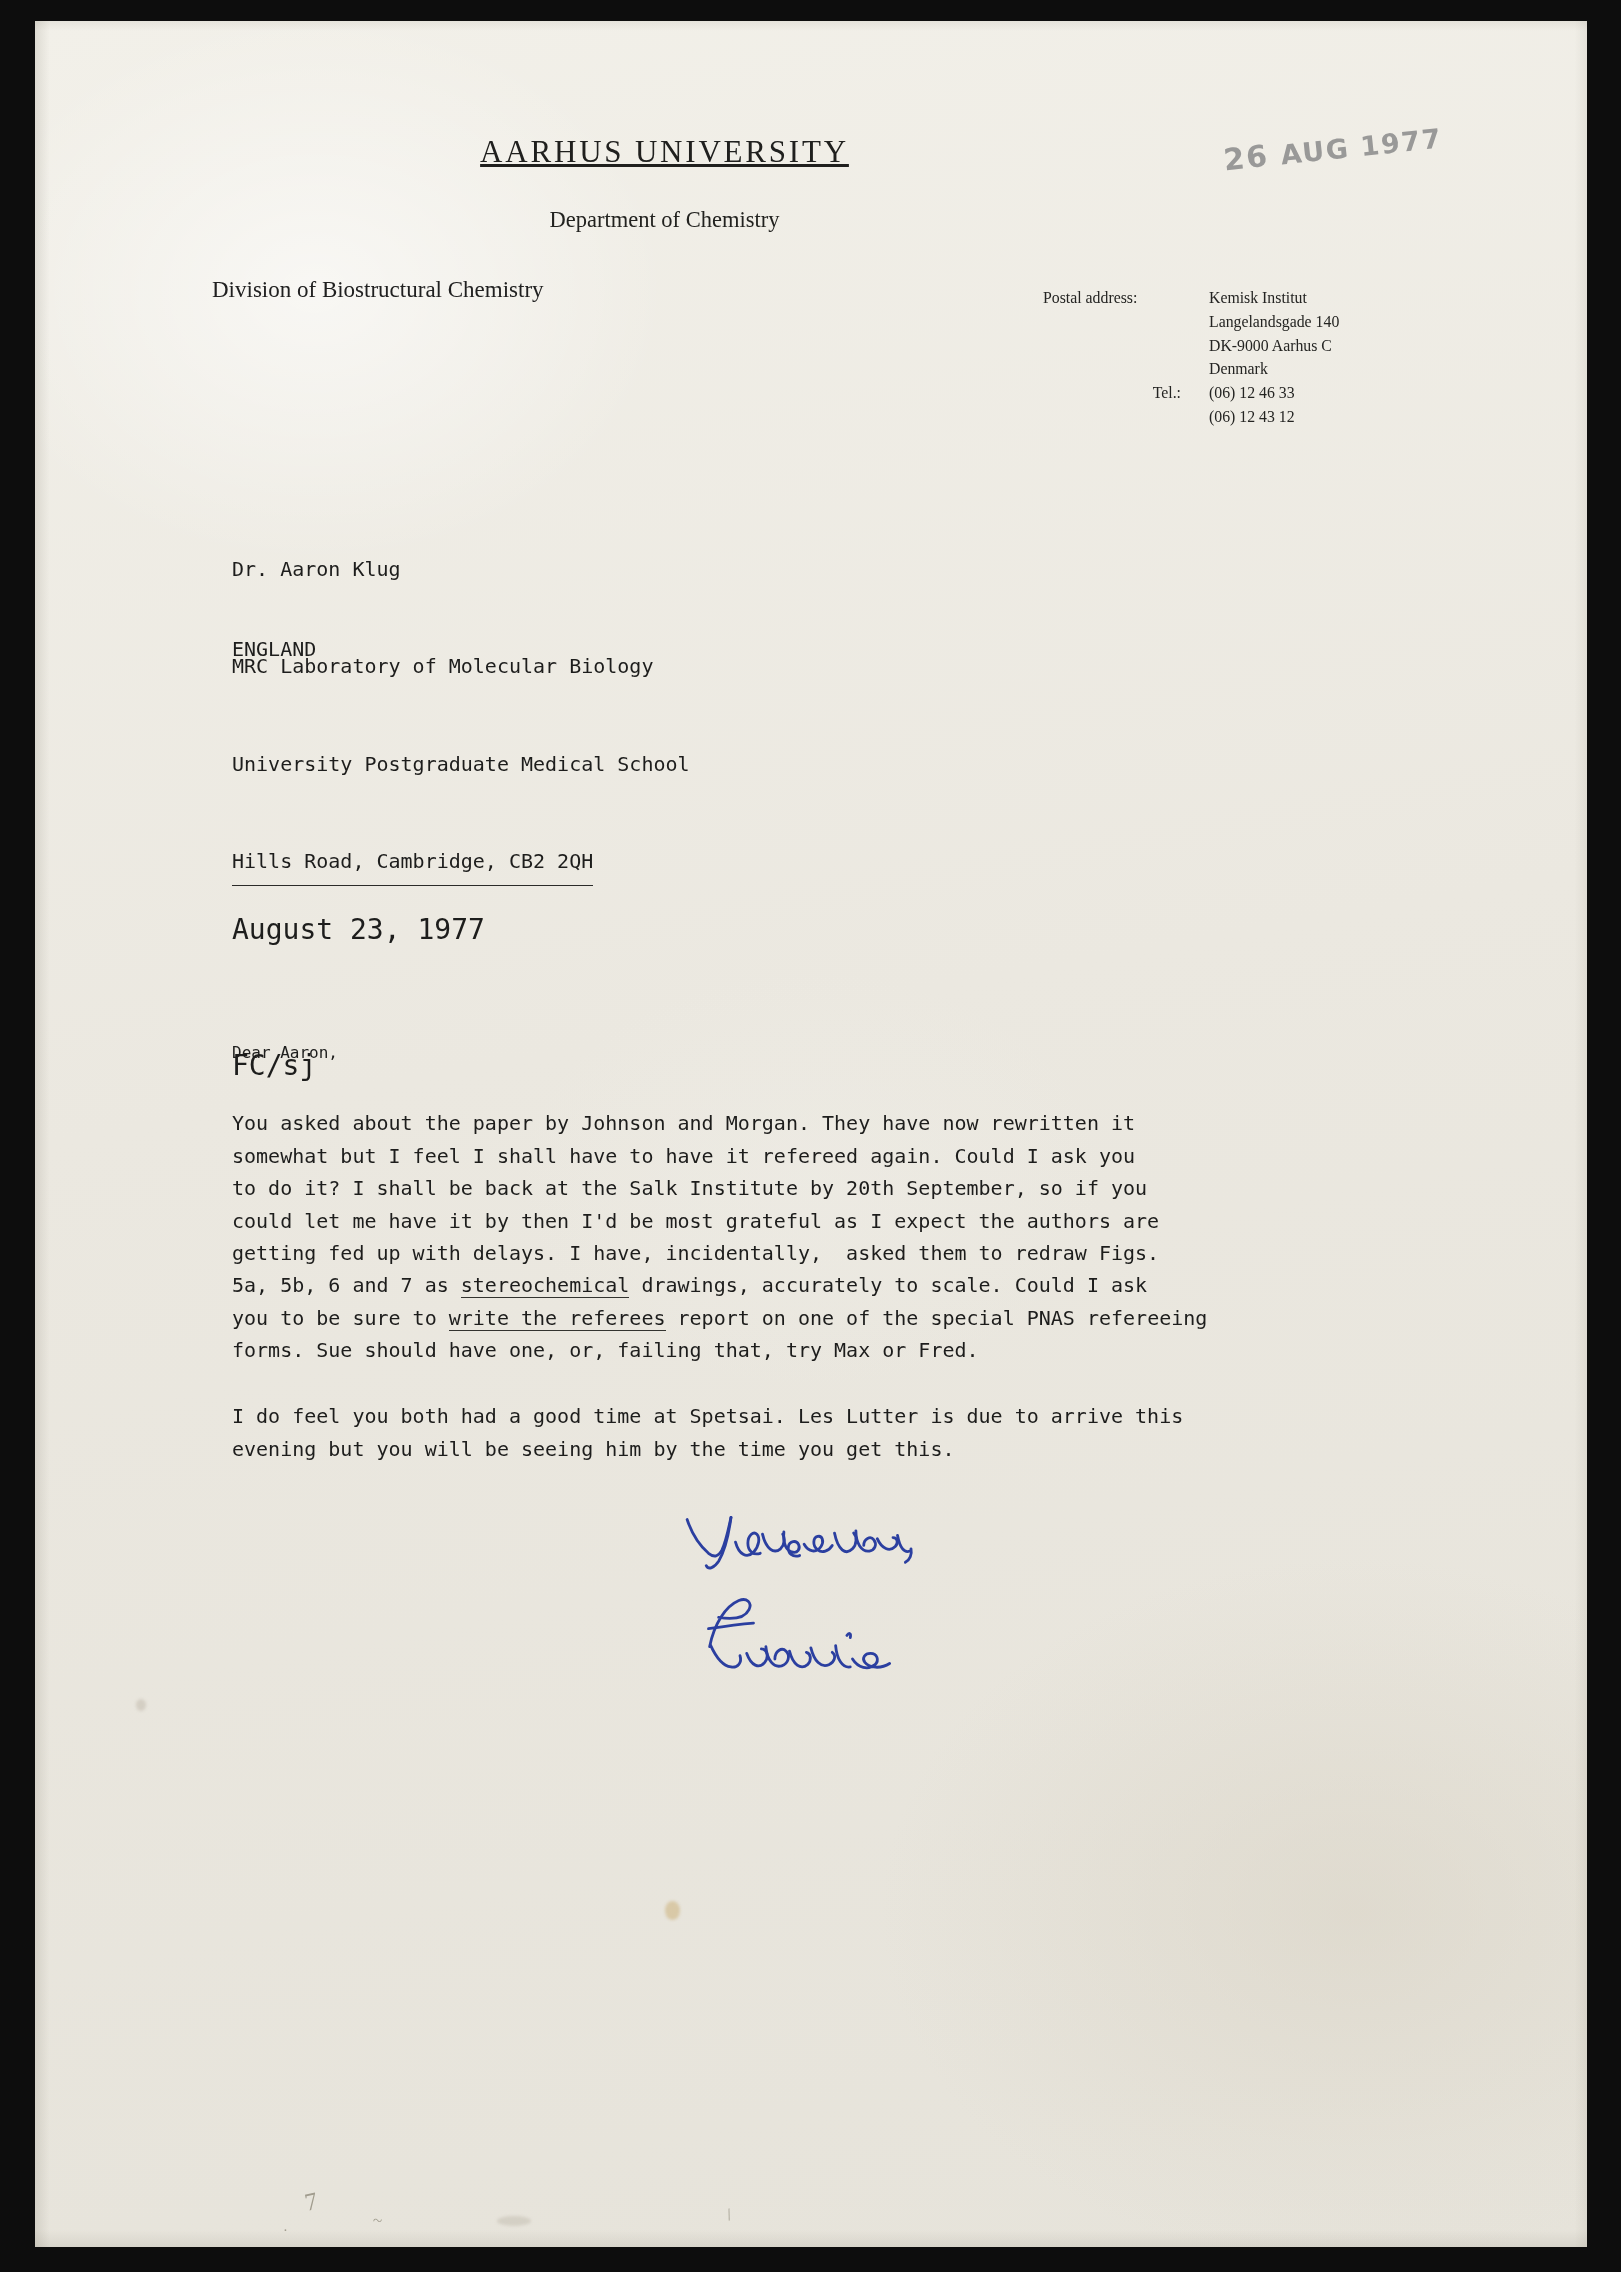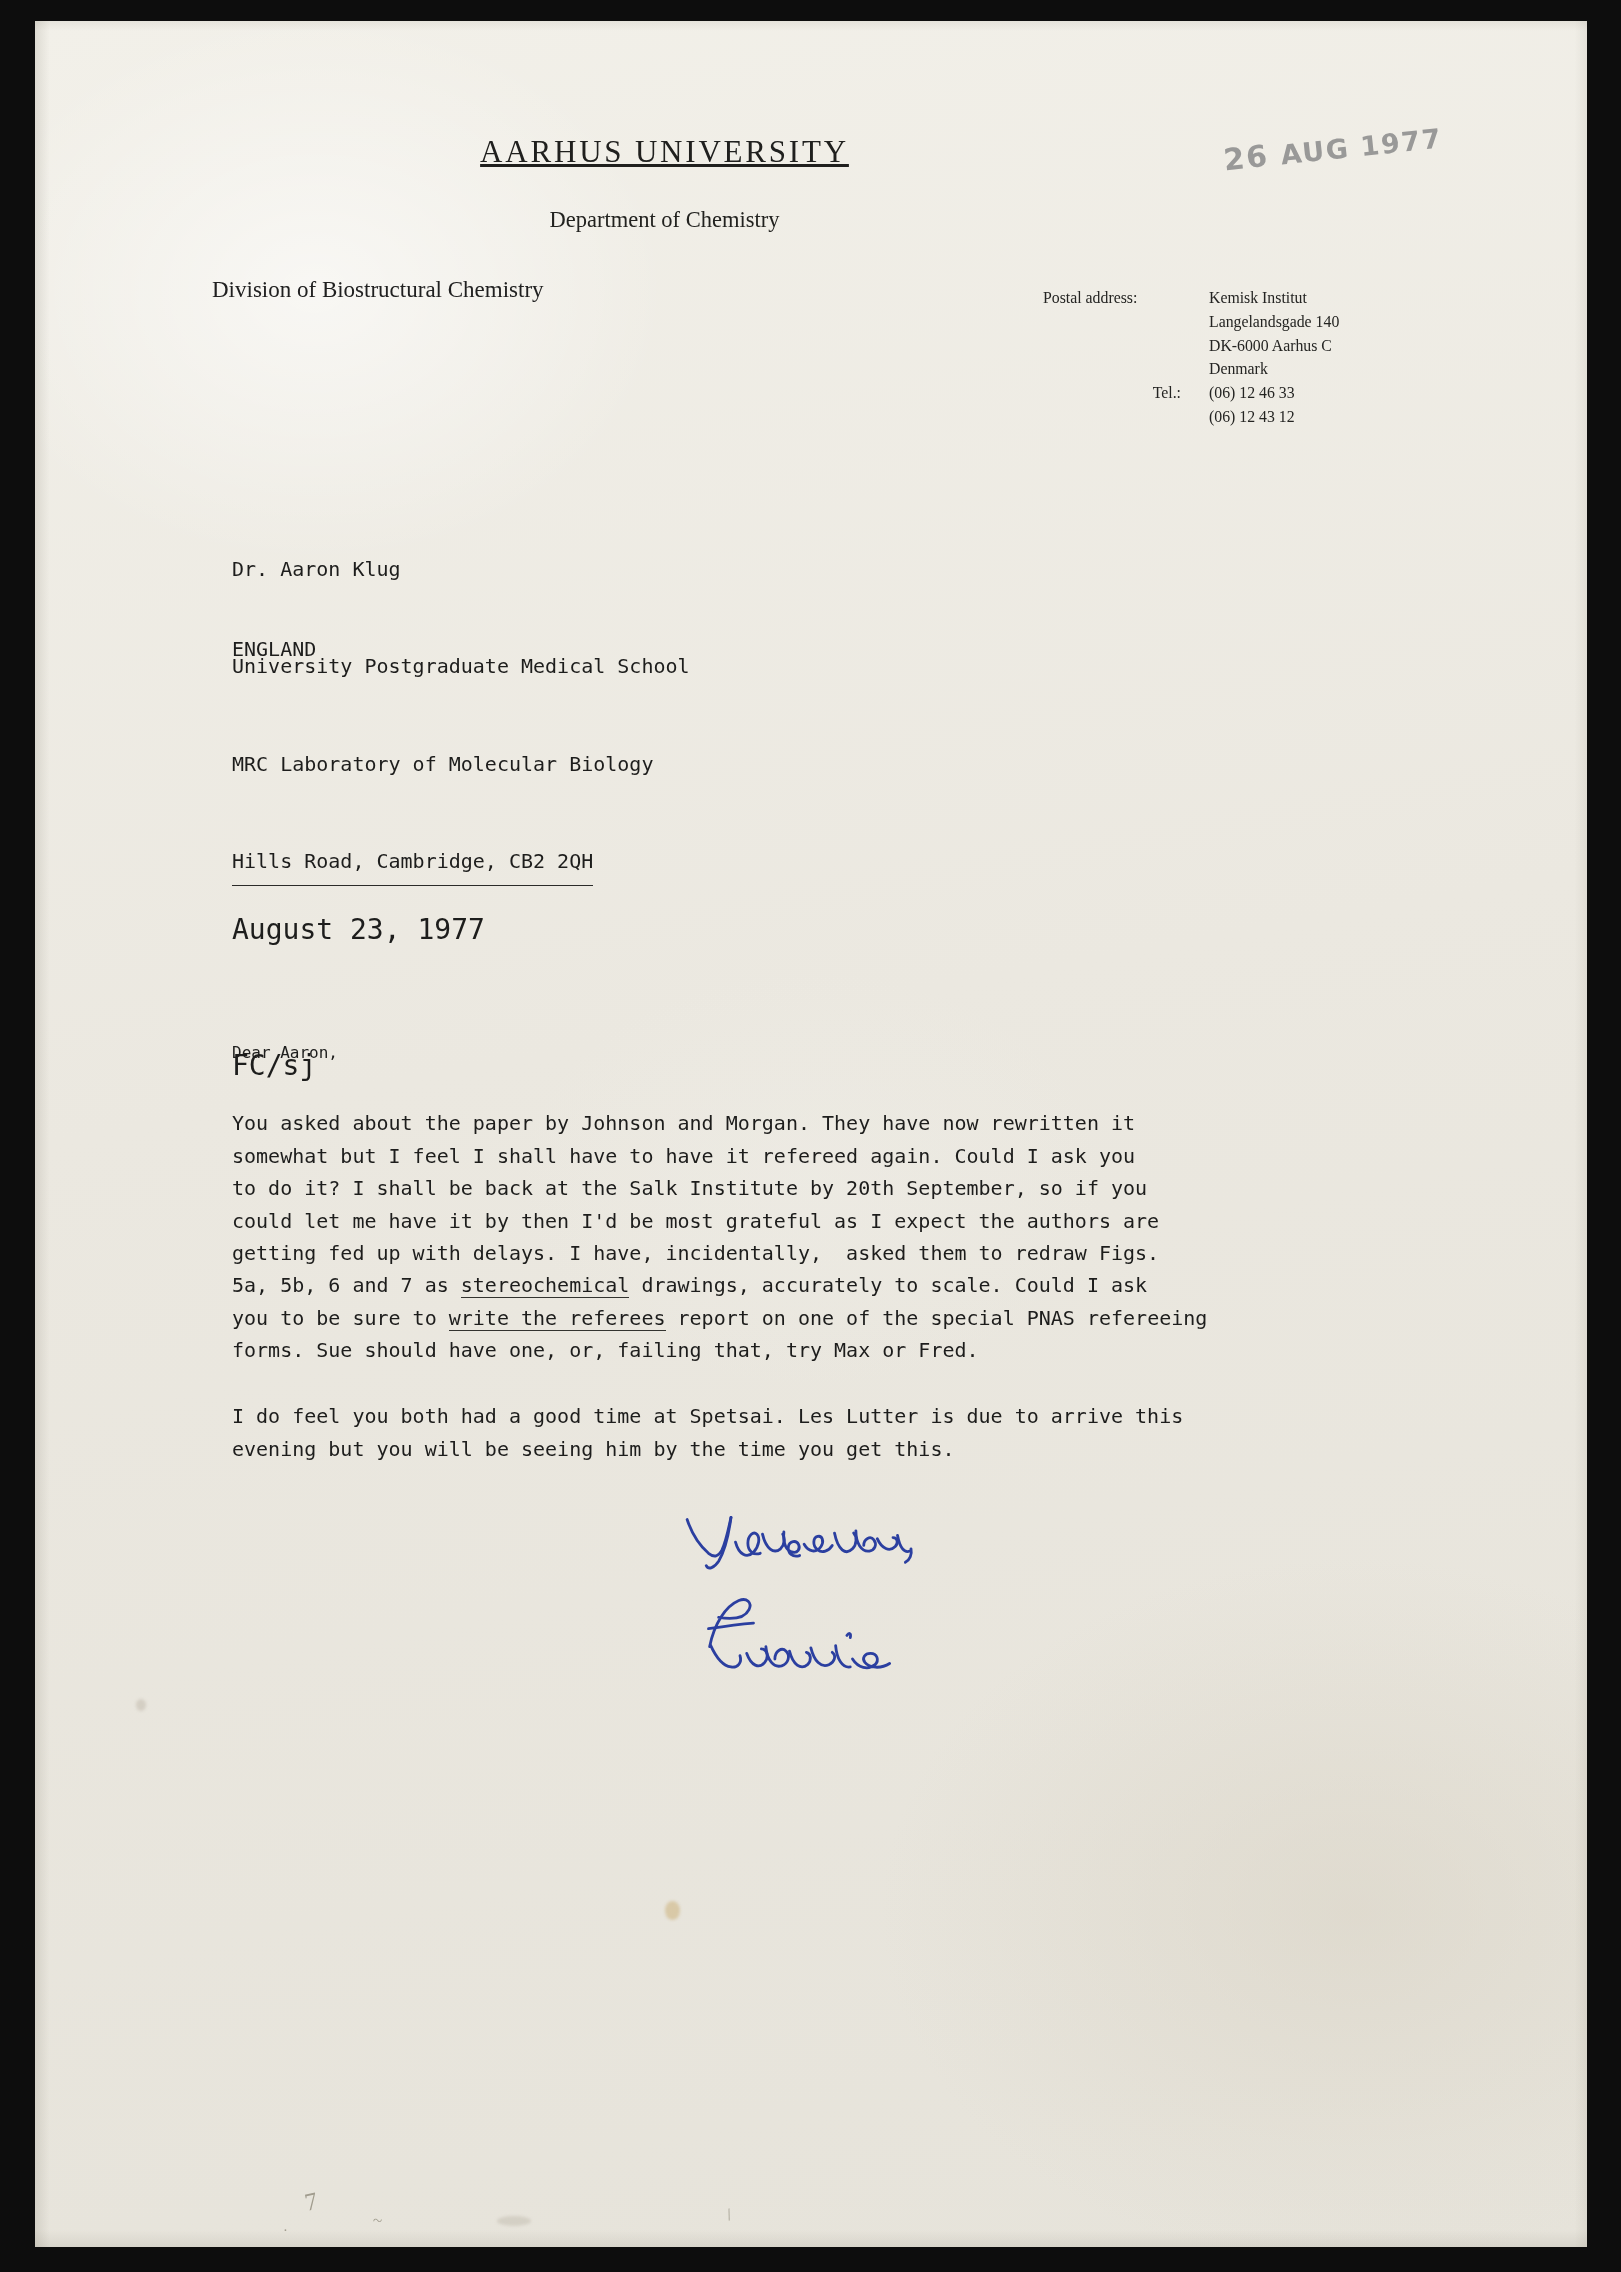--- a/index.html
+++ b/index.html
@@ -215,40 +215,40 @@
       <div class="addr-row">
         <span class="addr-label">Postal address:</span>
         <span class="addr-val">Kemisk Institut</span>
       </div>
       <div class="addr-row">
         <span class="addr-label"></span>
         <span class="addr-val">Langelandsgade 140</span>
       </div>
       <div class="addr-row">
         <span class="addr-label"></span>
-        <span class="addr-val">DK-6000 Aarhus C</span>
+        <span class="addr-val">DK-9000 Aarhus C</span>
       </div>
       <div class="addr-row">
         <span class="addr-label"></span>
         <span class="addr-val">Denmark</span>
       </div>
       <div class="addr-row">
         <span class="addr-label right">Tel.:</span>
         <span class="addr-val">(06) 12 46 33</span>
       </div>
       <div class="addr-row">
         <span class="addr-label right"></span>
         <span class="addr-val">(06) 12 43 12</span>
       </div>
     </div>
 
     <div class="recipient tw">
       <div>Dr. Aaron Klug</div>
+      <div>MRC Laboratory of Molecular Biology</div>
       <div>University Postgraduate Medical School</div>
-      <div>MRC Laboratory of Molecular Biology</div>
       <div><span class="underlined">Hills Road, Cambridge, CB2 2QH</span></div>
     </div>
     <div class="country tw">ENGLAND</div>
 
     <div class="dateline tw">
       <div>August 23, 1977</div>
       <div>FC/sj</div>
     </div>
 
     <div class="salutation tw">Dear Aaron,</div>

